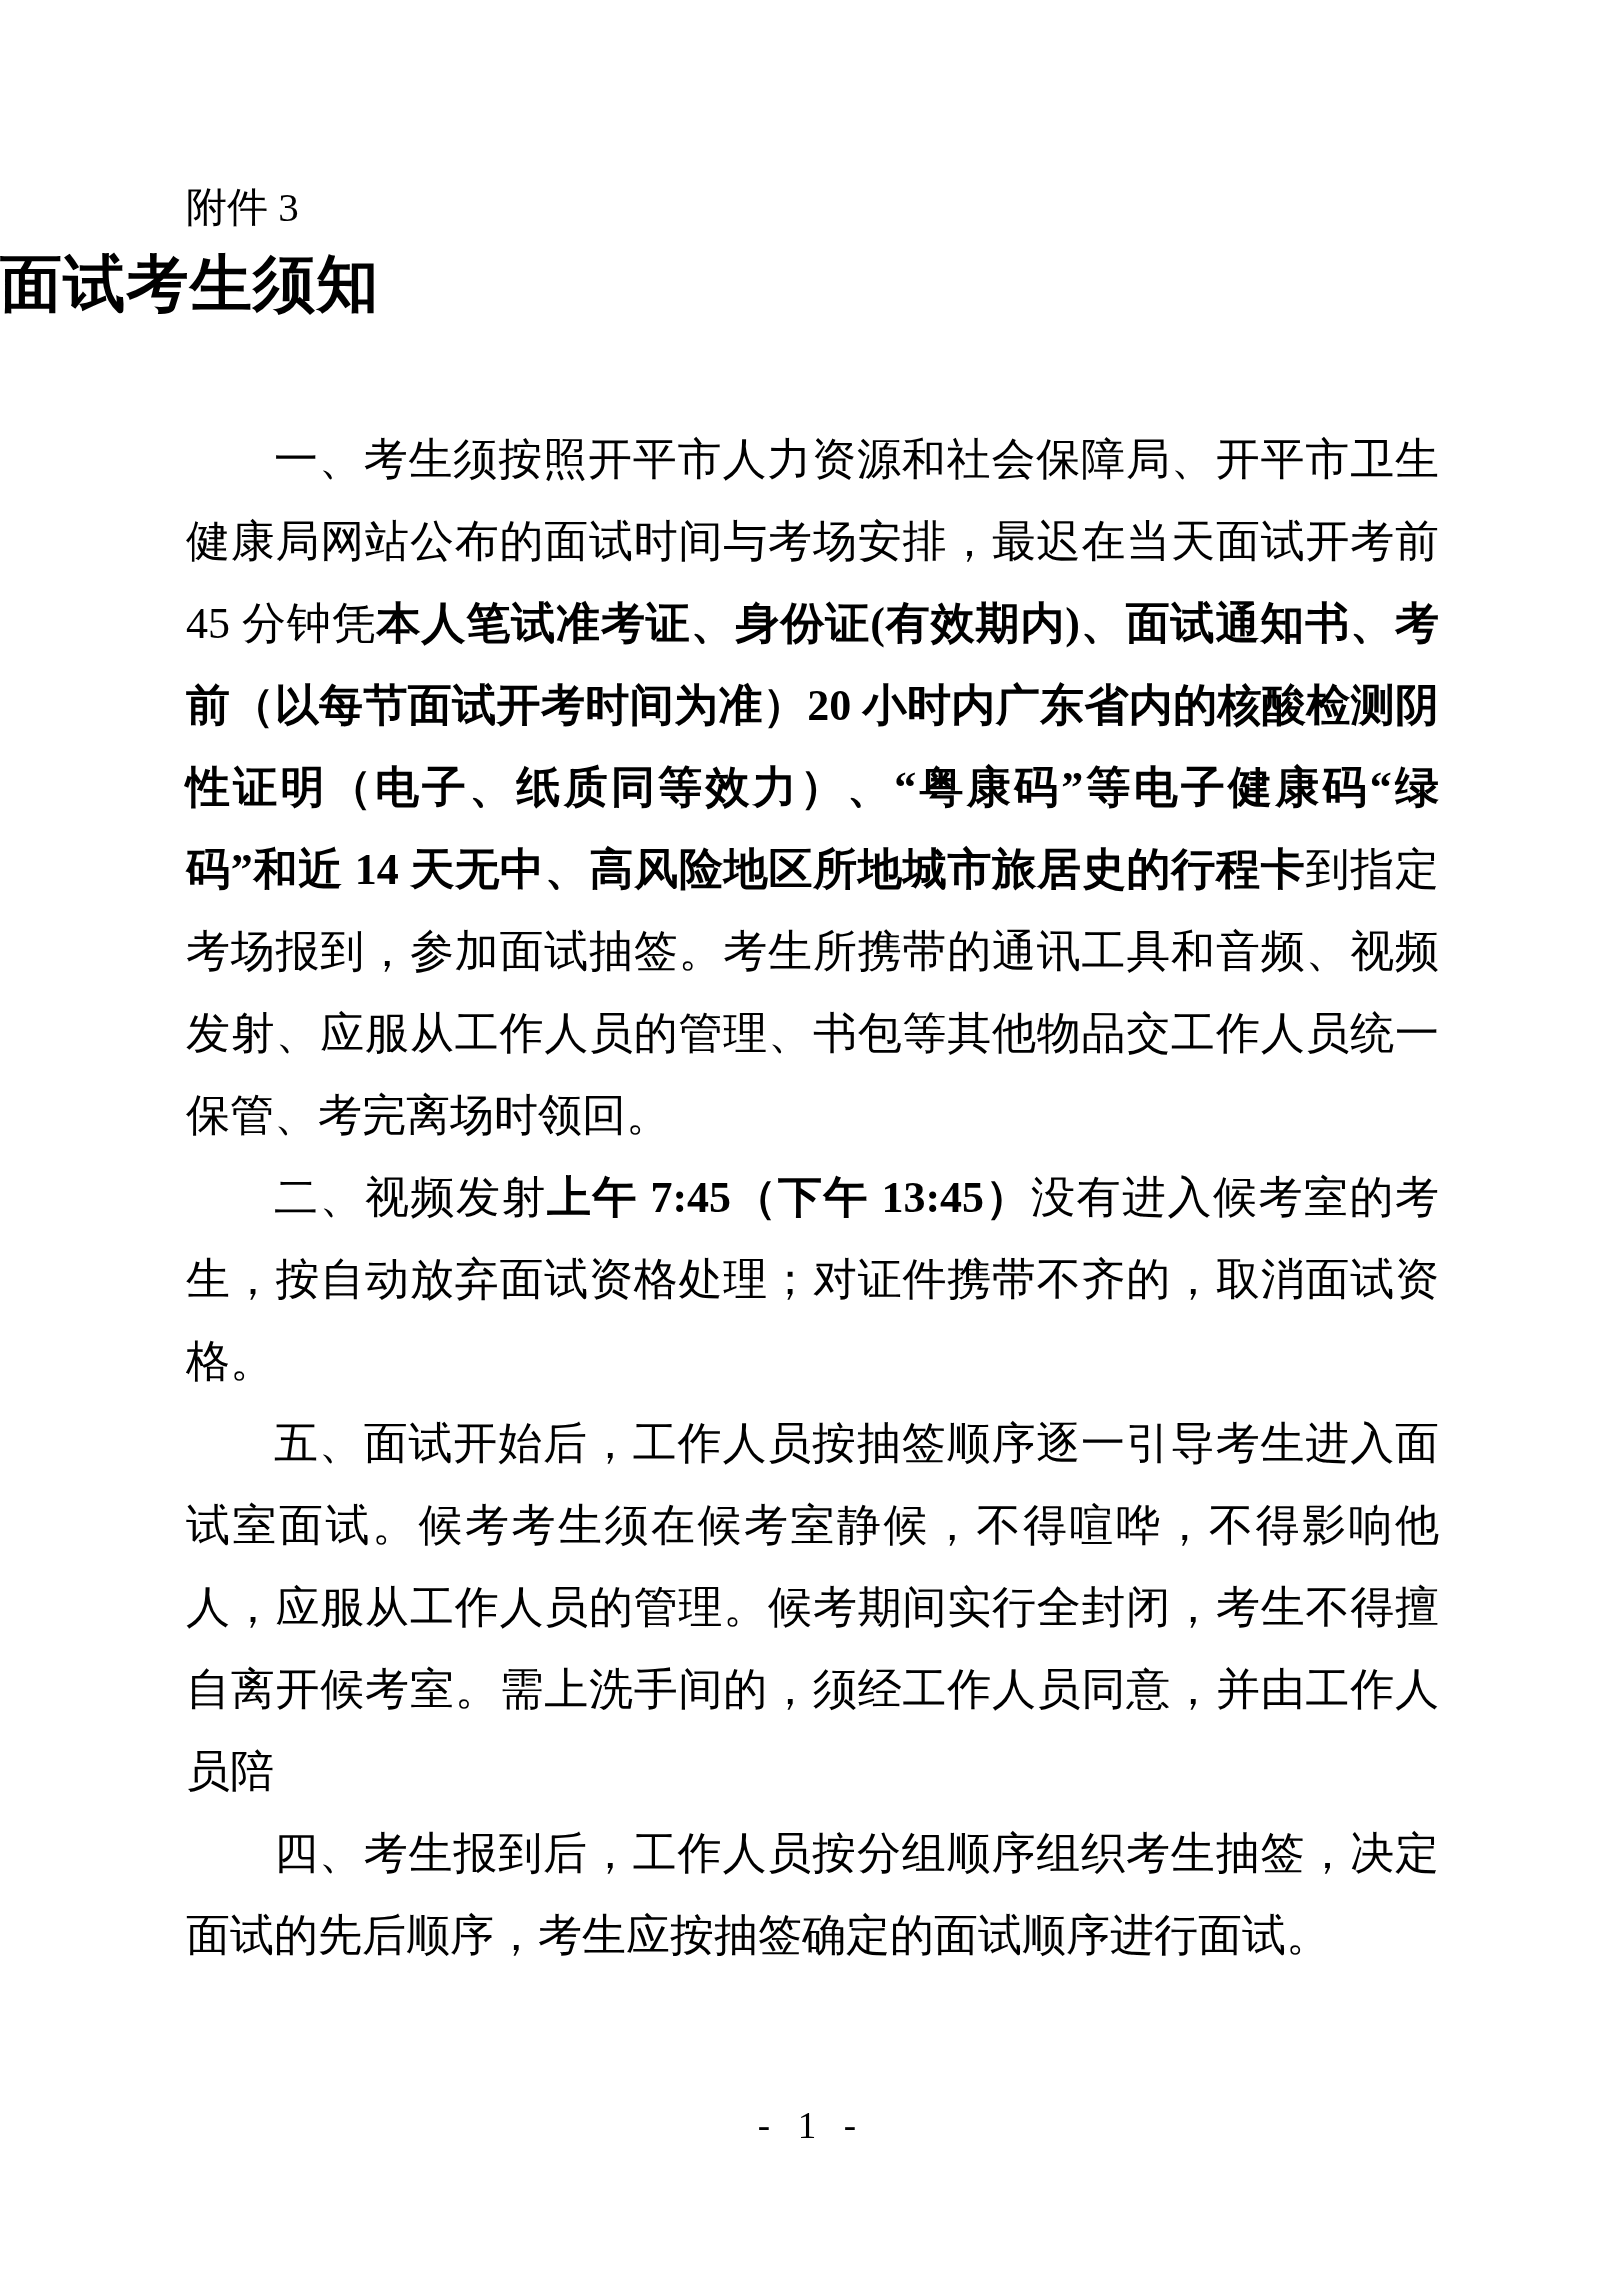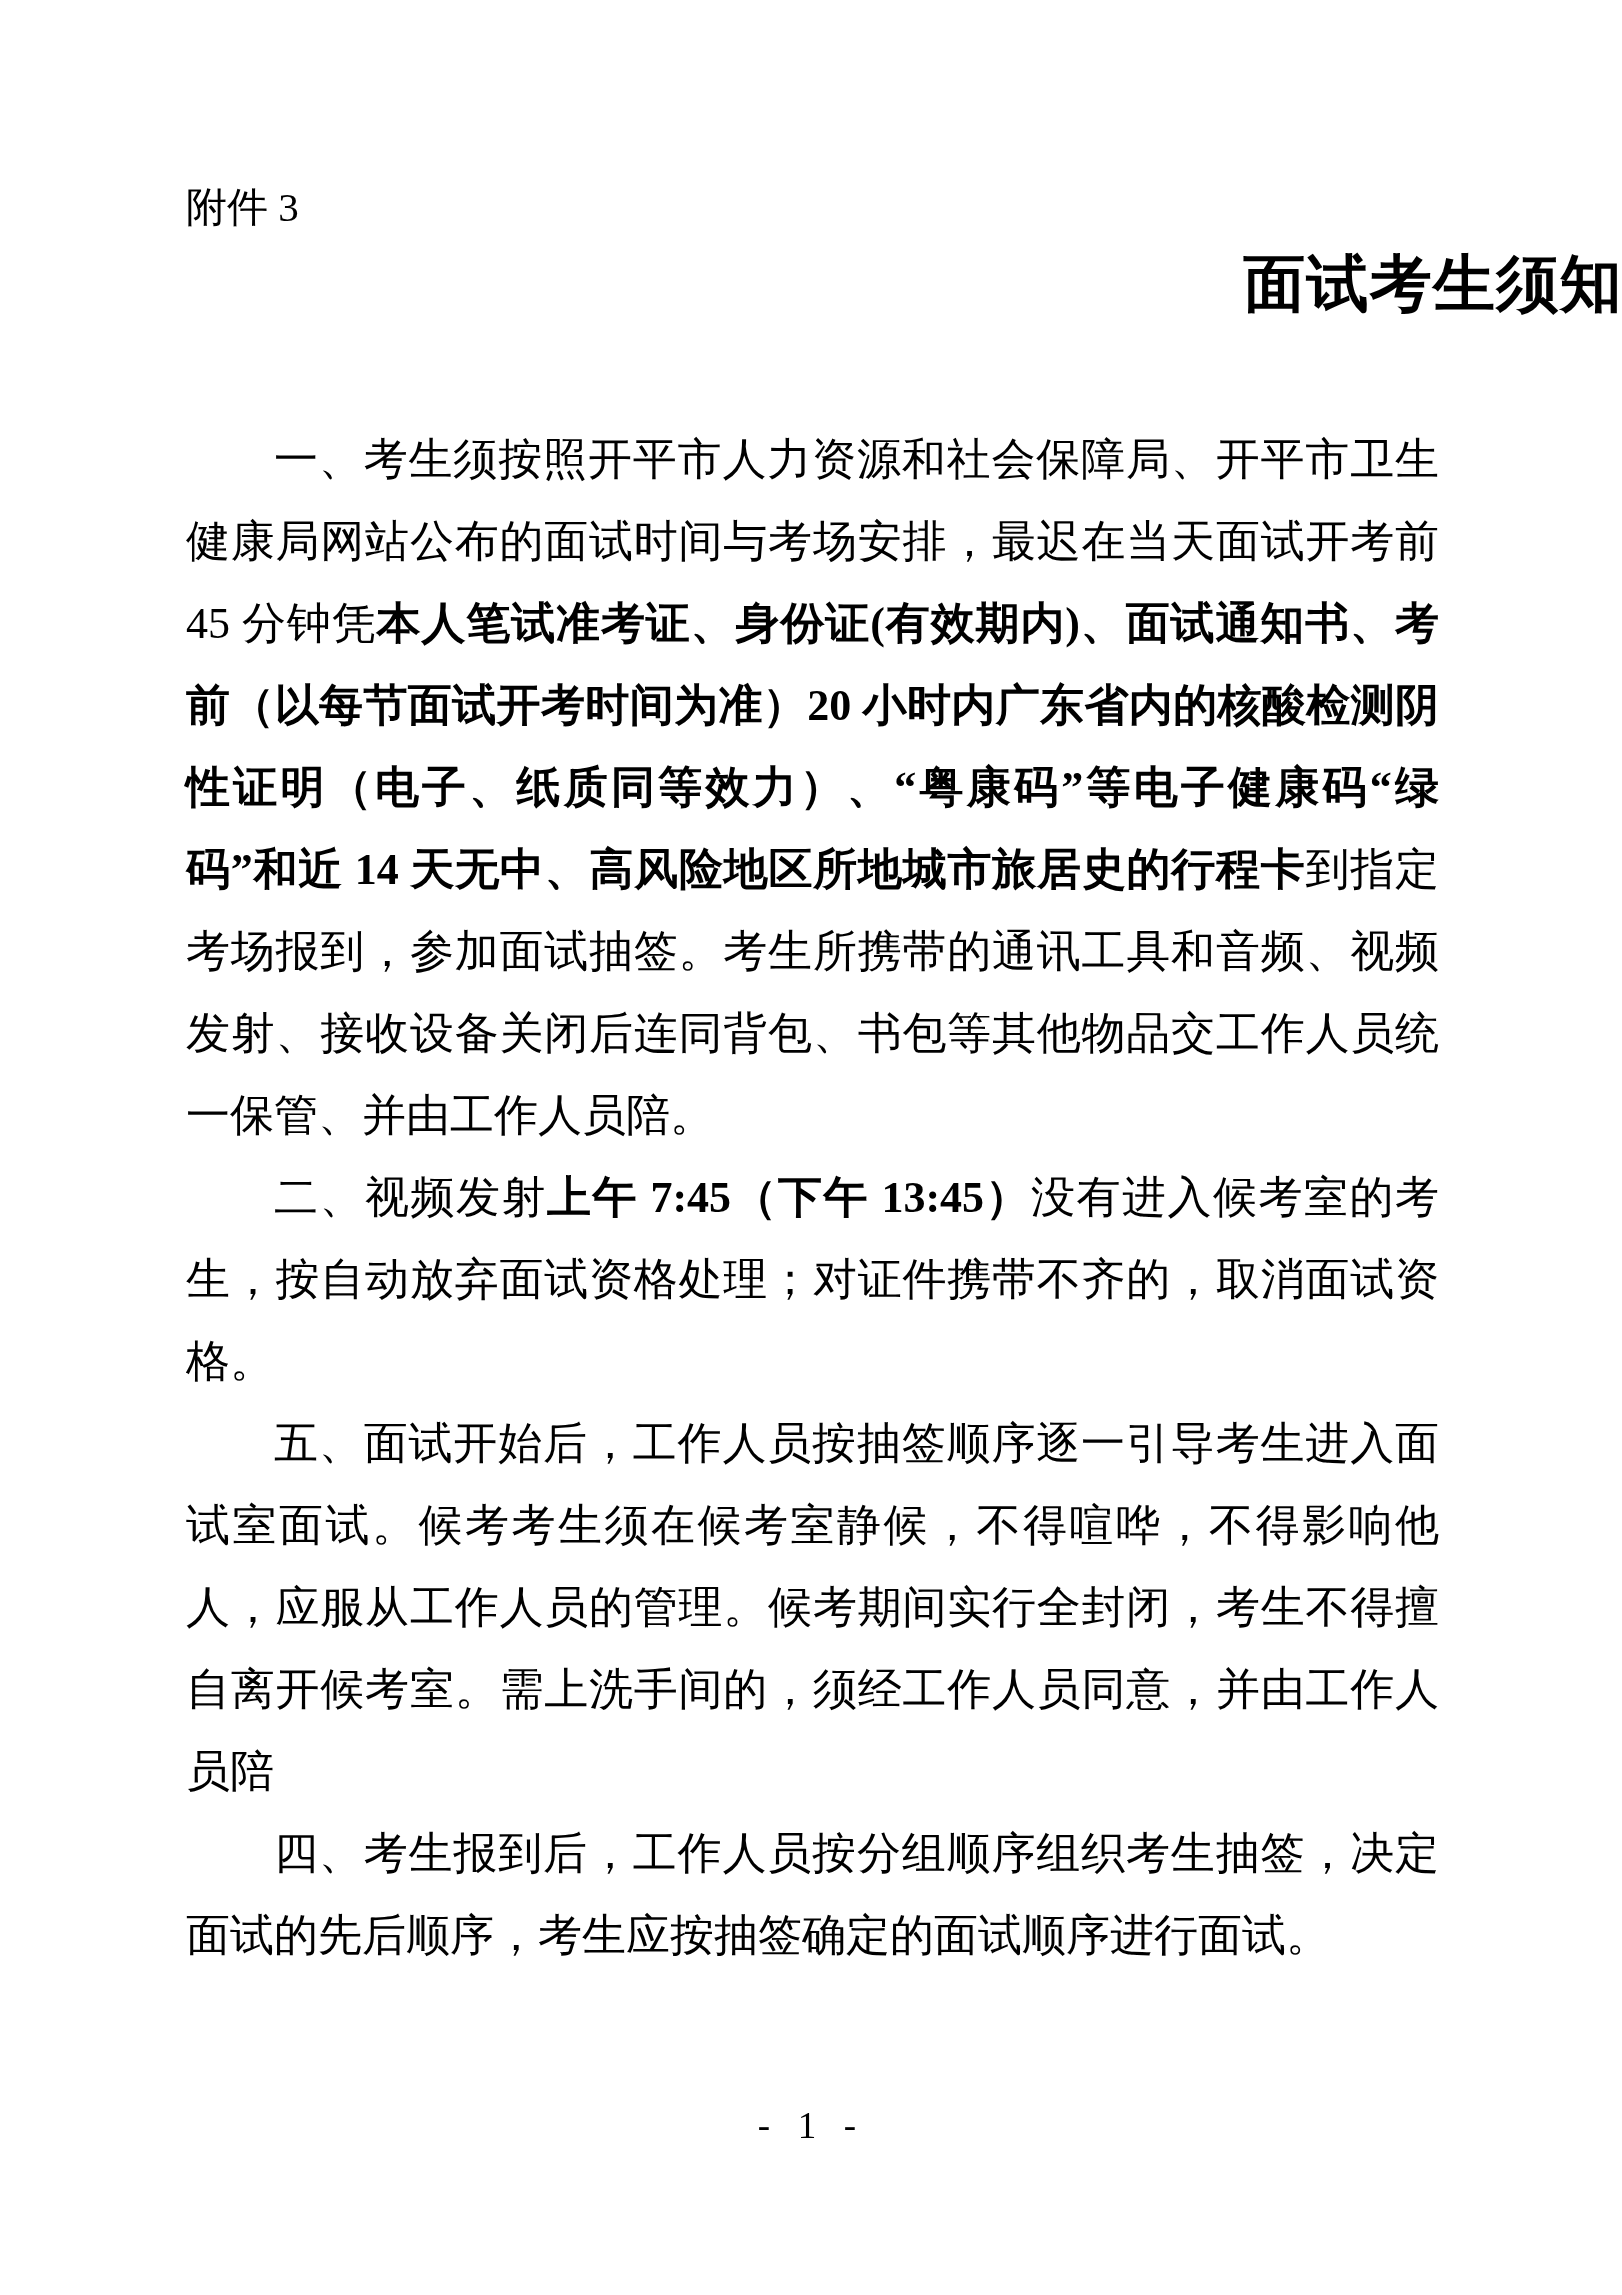--- a/index.html
+++ b/index.html
@@ -24,21 +24,21 @@
     line-height: 1.1;
     font-family: "Liberation Serif", serif;
     white-space: pre;
   }
   .doc-title {
     position: absolute;
     left: 0;
     top: 251px;
     width: 1623px;
     margin: 0;
-    text-align: right;
+    text-align: left;
     font-size: 62px;
     line-height: 1.06;
     font-weight: 900;
     font-family: "Liberation Sans", sans-serif;
     letter-spacing: 1.3px;
   }
   .doc-body {
     position: absolute;
     left: 186px;
     top: 419px;
@@ -73,21 +73,21 @@
 <body>
 
 <div class="page">
 
   <div class="attachment-label">附件 3</div>
 
   <h1 class="doc-title">面试考生须知</h1>
 
   <div class="doc-body">
 
-    <p><span>一、考生须按照开平市人力资源和社会保障局、开平市卫生健康局网站公布的面试时间与考场安排，最迟在当天面试开考前 45 分钟凭</span><span class="b">本人笔试准考证、身份证(有效期内)、面试通知书、考前（以每节面试开考时间为准）20 小时内广东省内的核酸检测阴性证明（电子、纸质同等效力）、“粤康码”等电子健康码“绿码”和近 14 天无中、高风险地区所地城市旅居史的行程卡</span><span>到指定考场报到，参加面试抽签。考生所携带的通讯工具和音频、视频发射、接收设备关闭后连同背包、书包等其他物品交工作人员统一保管、并由工作人员陪。</span></p>
+    <p><span>一、考生须按照开平市人力资源和社会保障局、开平市卫生健康局网站公布的面试时间与考场安排，最迟在当天面试开考前 45 分钟凭</span><span class="b">本人笔试准考证、身份证(有效期内)、面试通知书、考前（以每节面试开考时间为准）20 小时内广东省内的核酸检测阴性证明（电子、纸质同等效力）、“粤康码”等电子健康码“绿码”和近 14 天无中、高风险地区所地城市旅居史的行程卡</span><span>到指定考场报到，参加面试抽签。考生所携带的通讯工具和音频、视频发射、应服从工作人员的管理、书包等其他物品交工作人员统一保管、考完离场时领回。</span></p>
 
     <p><span>二、视频发射</span><span class="b">上午 7:45（下午 13:45）</span><span>没有进入候考室的考生，按自动放弃面试资格处理；对证件携带不齐的，取消面试资格。</span></p>
 
 
     <p><span>五、面试开始后，工作人员按抽签顺序逐一引导考生进入面试室面试。候考考生须在候考室静候，不得喧哗，不得影响他人，应服从工作人员的管理。候考期间实行全封闭，考生不得擅自离开候考室。需上洗手间的，须经工作人员同意，并由工作人员陪</span></p>
 
     <p><span>四、考生报到后，工作人员按分组顺序组织考生抽签，决定面试的先后顺序，考生应按抽签确定的面试顺序进行面试。</span></p>
 
   </div>
 

